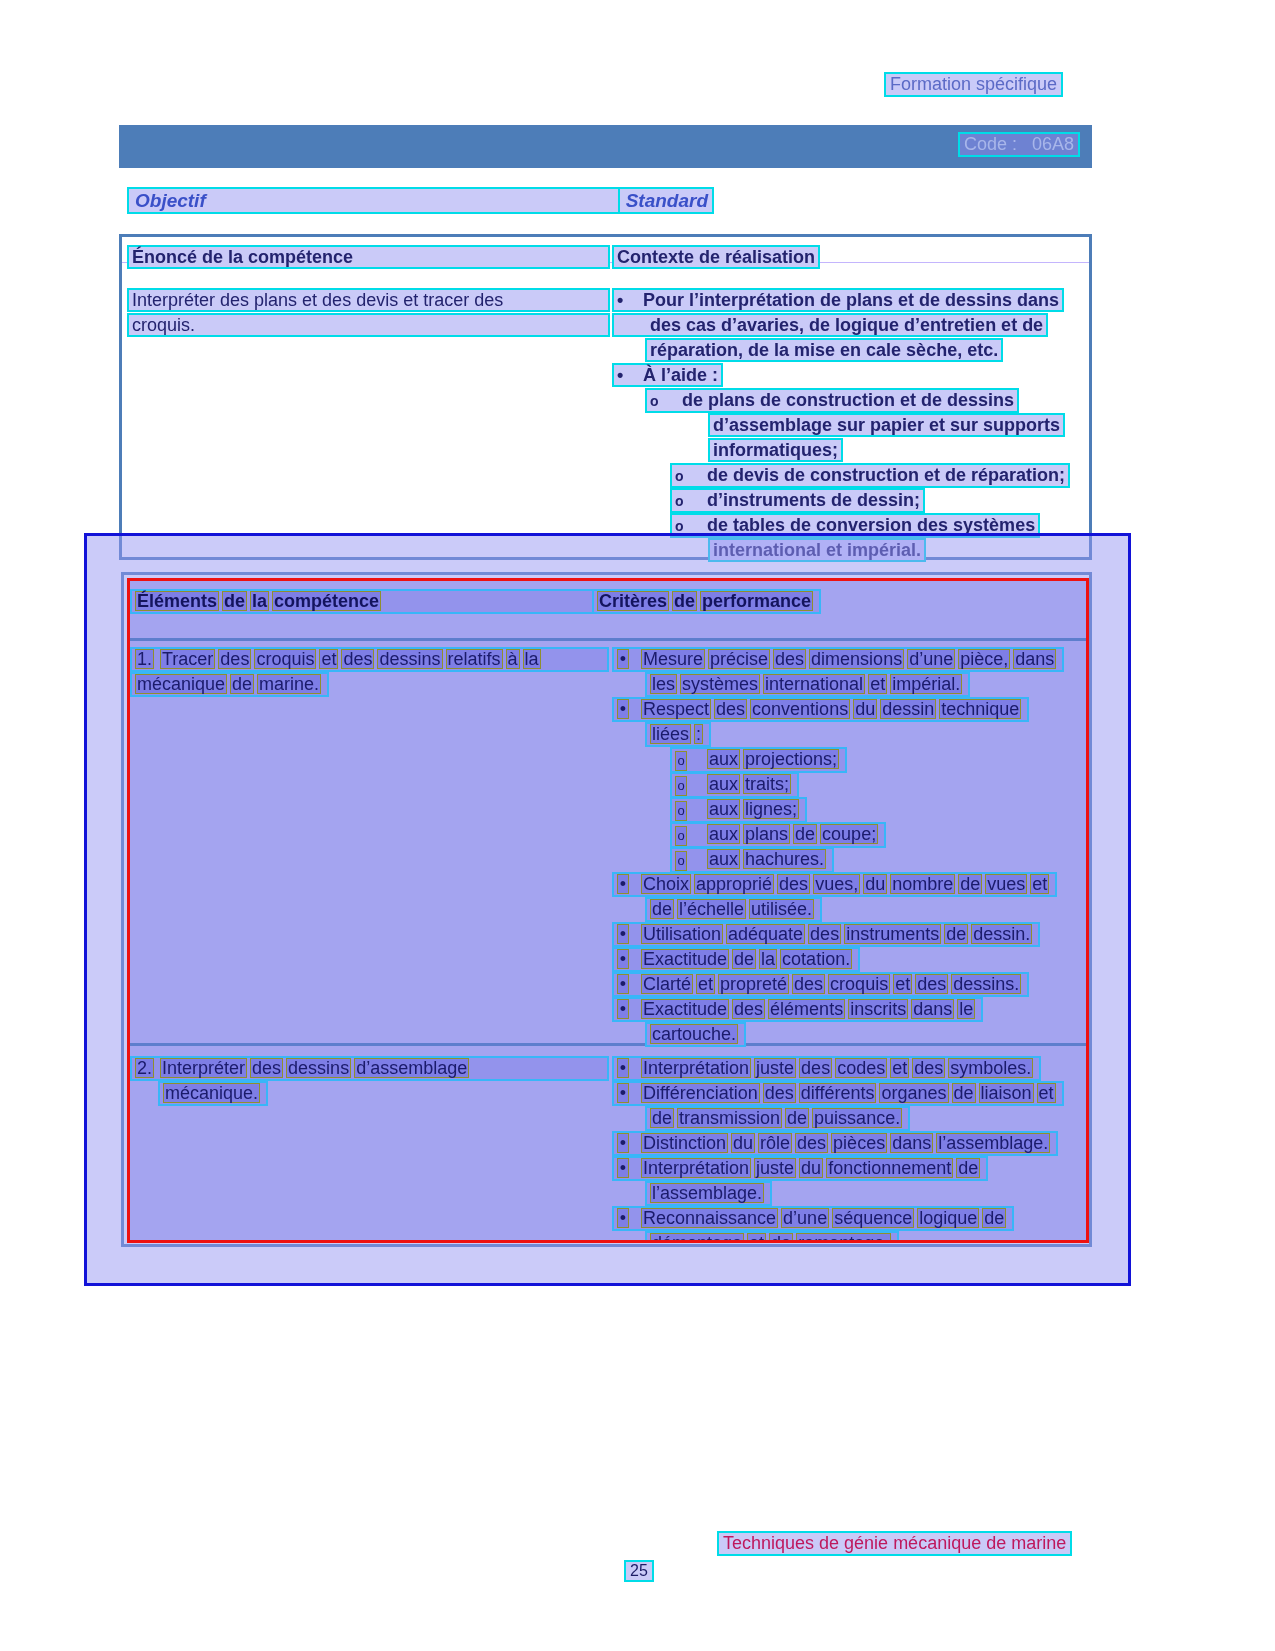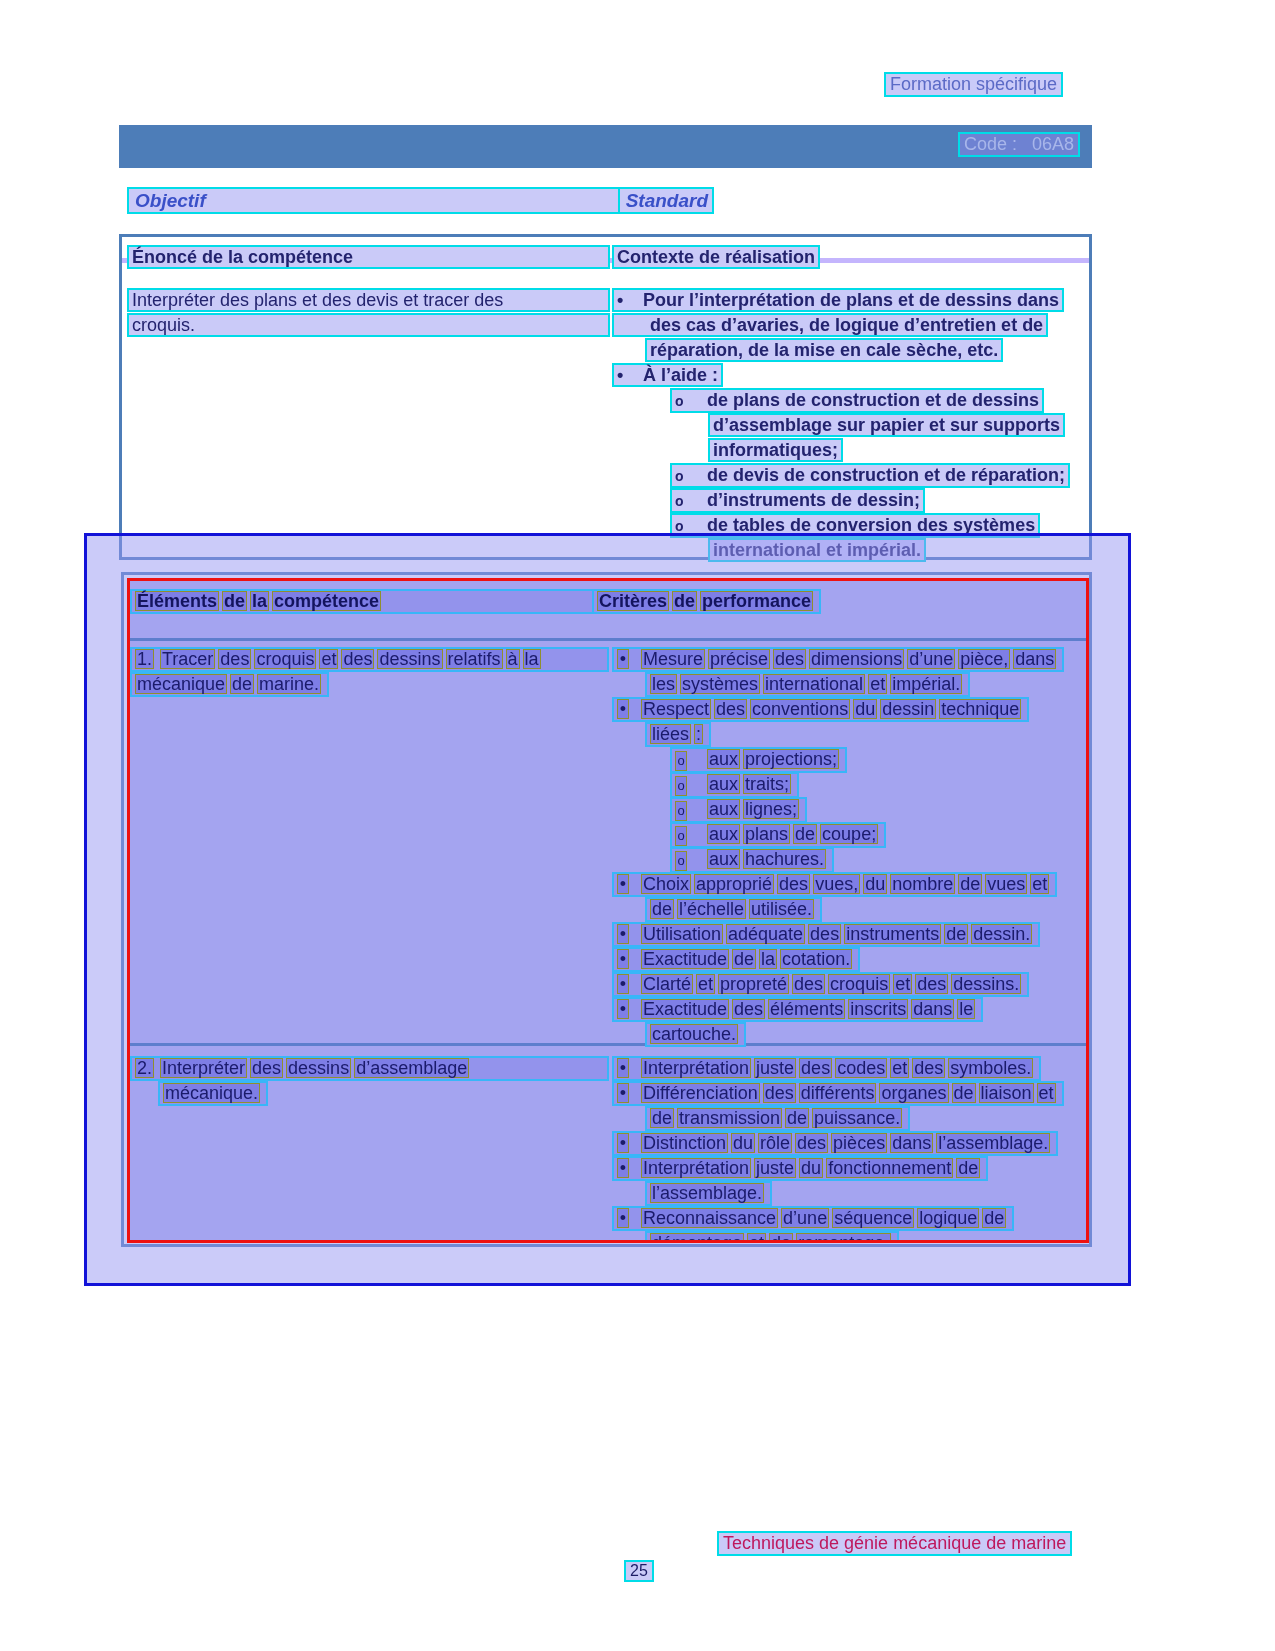--- a/index.html
+++ b/index.html
@@ -21,21 +21,21 @@
   .band { left:127px; top:187px; width:587px; height:27px; display:flex;
           justify-content:space-between; align-items:center;
           font-size:19px; font-style:italic; font-weight:bold; color:#3a50c8; padding:0; }
   .band .objectif { padding-left:6px; }
   .band .standard { border-left:2px solid #00dce8; padding:2px 4px 2px 6px; }
 
   
   .table1 { left:119px; top:234px; width:973px; height:326px;
             border:3px solid #4d7db8; background:#fff; z-index:1; }
   .t1header { position:absolute; left:0; top:0; width:100%; height:26px;
-              border-bottom:5px solid #c4b5fd; }
+              border-bottom:1px solid #c4b5fd; }
   .hdr { font-weight:bold; color:#16165e; }
   .t1h1 { position:absolute; left:5px; top:8px; width:483px; }
   .t1h2 { position:absolute; left:490px; top:8px; }
   .t1col1 { position:absolute; left:5px;  top:51px; width:483px; }
   .t1col2 { position:absolute; left:490px; top:51px; width:480px;font-weight:bold; }
   .t1row { height:25px; white-space:nowrap; }
   .hl1 { display:inline-block; background:#cacaf8; border:2px solid #00dce8;
          padding:0 3px; color:#23236e; font-size:18px; line-height:20px; white-space:pre; }
   .bul1 { display:inline-block; width:26px; color:#23236e; }
   .bul2 { display:inline-block; width:32px; font-size:14px; color:#23236e; }
@@ -93,21 +93,21 @@
     </div>
     <div id="t1-enonce" class="t1col1">
         <div class="t1row"><span class="hl1" style="margin-left: 0px; width: 483px;">Interpréter des plans et des devis et tracer des</span></div>
         <div class="t1row"><span class="hl1" style="margin-left: 0px; width: 483px;">croquis.</span></div>
       </div>
     <div id="t1-ctx" class="t1col2">
         <div class="t1row"><span class="hl1" style="margin-left: 0px;"><span class="bul1">•</span>Pour l’interprétation de plans et de dessins dans</span></div>
         <div class="t1row"><span class="hl1" style="margin-left: 0px; padding-left: 36px;">des cas d’avaries, de logique d’entretien et de</span></div>
         <div class="t1row"><span class="hl1" style="margin-left: 33px;">réparation, de la mise en cale sèche, etc.</span></div>
         <div class="t1row"><span class="hl1" style="margin-left: 0px;"><span class="bul1">•</span>À l’aide :</span></div>
-        <div class="t1row"><span class="hl1" style="margin-left: 58px;"><span class="bul2">o</span>de plans de construction et de dessins</span></div>
+        <div class="t1row"><span class="hl1" style="margin-left: 33px;"><span class="bul2">o</span>de plans de construction et de dessins</span></div>
         <div class="t1row"><span class="hl1" style="margin-left: 96px;">d’assemblage sur papier et sur supports</span></div>
         <div class="t1row"><span class="hl1" style="margin-left: 96px;">informatiques;</span></div>
         <div class="t1row"><span class="hl1" style="margin-left: 58px;"><span class="bul2">o</span>de devis de construction et de réparation;</span></div>
         <div class="t1row"><span class="hl1" style="margin-left: 58px;"><span class="bul2">o</span>d’instruments de dessin;</span></div>
         <div class="t1row"><span class="hl1" style="margin-left: 58px;"><span class="bul2">o</span>de tables de conversion des systèmes</span></div>
         <div class="t1row"><span class="hl1" style="margin-left: 96px;">international et impérial.</span></div>
       </div>
   </div>
 
   <div class="abs overlay"></div>

